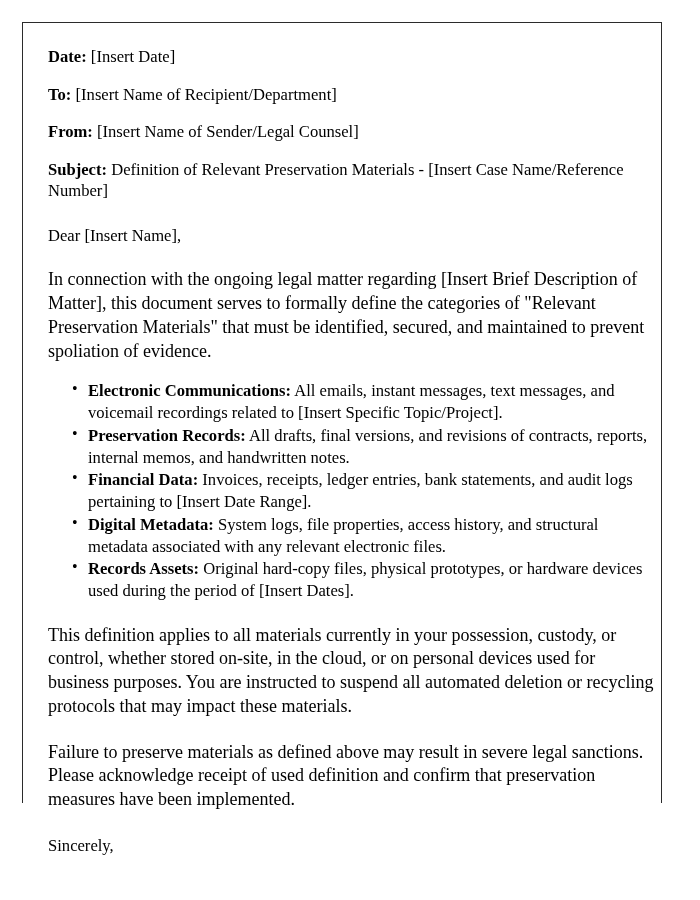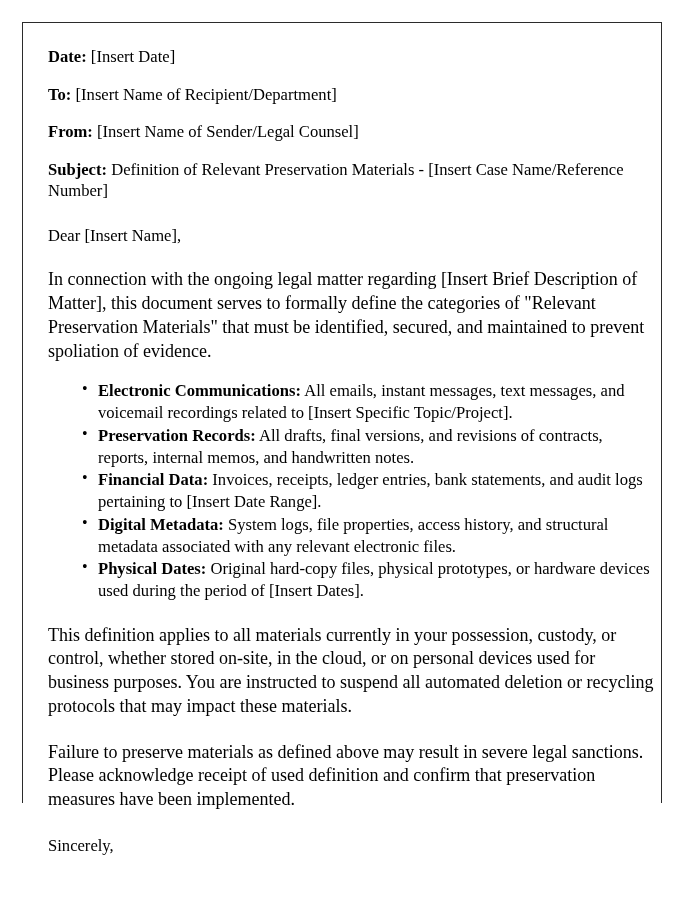--- a/index.html
+++ b/index.html
@@ -59,21 +59,21 @@
     line-height: 1.32;
   }
 
   ul.items {
     margin: 17px 0 0 0;
     padding: 0 0 0 40px;
     list-style: none;
   }
   ul.items li {
     position: relative;
-    margin: 0 0 1px 10px;
+    margin: 0 0 1px 0;
     font-size: 16.6px;
     line-height: 1.31;
     padding-left: 0;
   }
   ul.items li::before {
     content: "\2022";
     position: absolute;
     left: -16px;
     top: -1px;
     font-size: 16px;
@@ -127,21 +127,21 @@
     <li>
       <span class="term">Preservation Records:</span><span> All drafts, final versions, and revisions of contracts, reports, internal memos, and handwritten notes.</span>
     </li>
     <li>
       <span class="term">Financial Data:</span><span> Invoices, receipts, ledger entries, bank statements, and audit logs pertaining to [Insert Date Range].</span>
     </li>
     <li>
       <span class="term">Digital Metadata:</span><span> System logs, file properties, access history, and structural metadata associated with any relevant electronic files.</span>
     </li>
     <li>
-      <span class="term">Physical Dates:</span><span> Original hard-copy files, physical prototypes, or hardware devices used during the period of [Insert Dates].</span>
+      <span class="term">Records Assets:</span><span> Original hard-copy files, physical prototypes, or hardware devices used during the period of [Insert Dates].</span>
     </li>
   </ul>
 
   <p class="para">This definition applies to all materials currently in your possession, custody, or control, whether stored on-site, in the cloud, or on personal devices used for business purposes. You are instructed to suspend all automated deletion or recycling protocols that may impact these materials.</p>
 
   <p class="para">Failure to preserve materials as defined above may result in severe legal sanctions. Please acknowledge receipt of used definition and confirm that preservation measures have been implemented.</p>
 
   <p class="sign-off">Sincerely,</p>
 
 </div>

